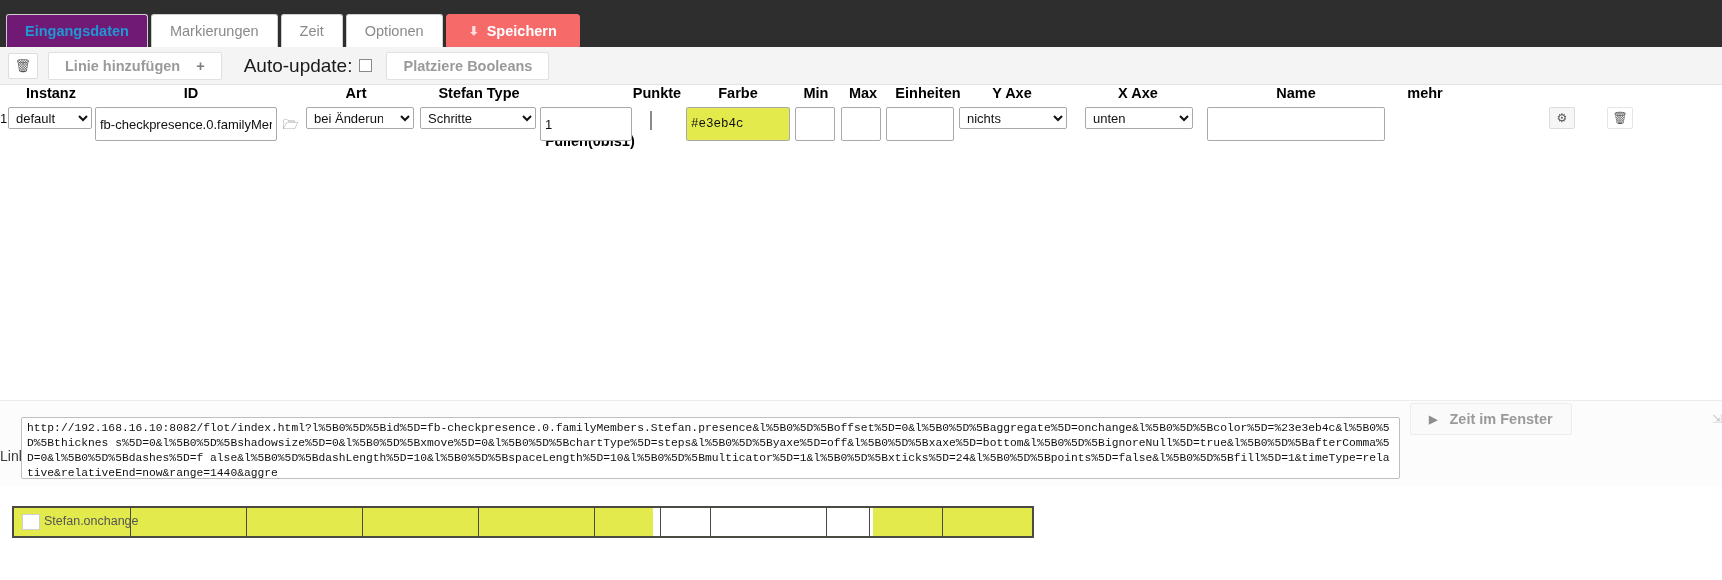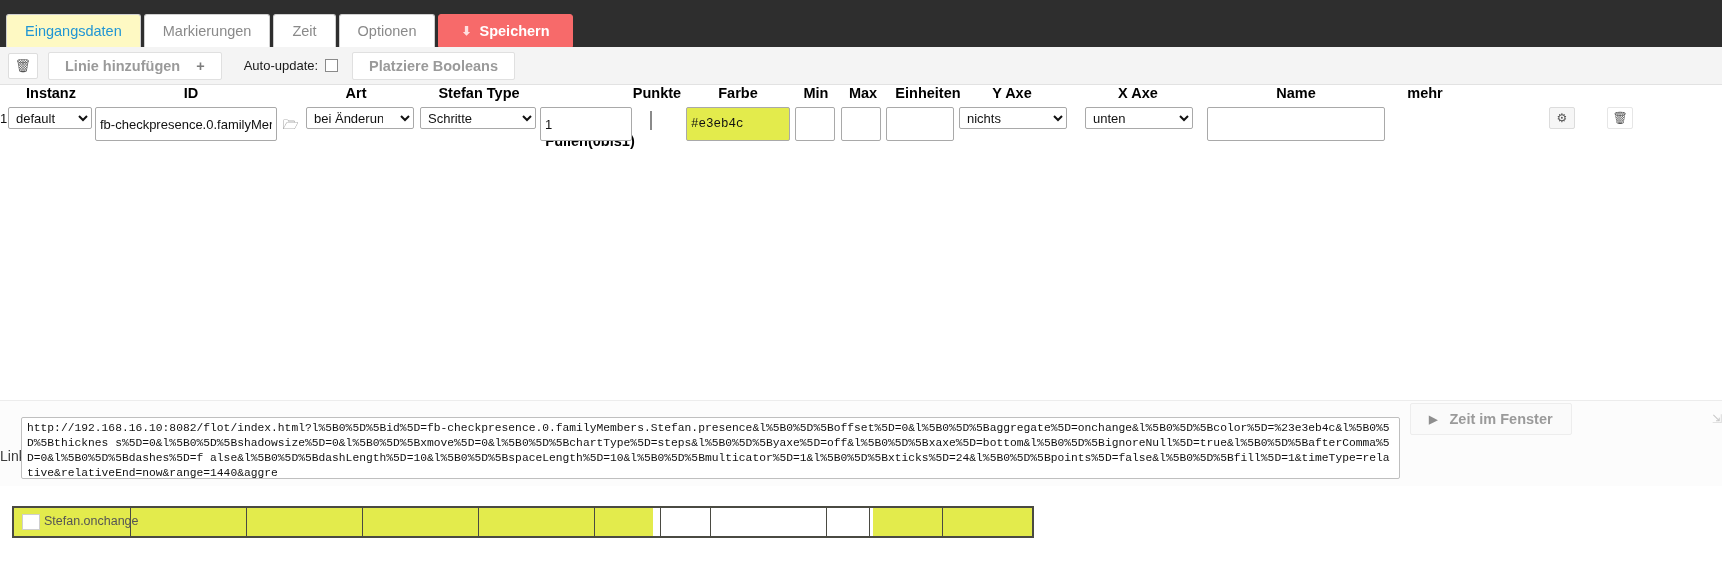--- a/index.html
+++ b/index.html
@@ -28,23 +28,23 @@
     background: #ffffff;
     border: 1px solid #cfcfcf;
     border-bottom: none;
     border-radius: 3px 3px 0 0;
     font-size: 14.5px;
     color: #8a8a8a;
     white-space: nowrap;
     cursor: pointer;
   }
   .tab.active {
-    background: #fef9c3;
+    background: #701a75;
     color: #2196d4;
-    font-weight: normal;
+    font-weight: bold;
     text-align: right;
   }
   .tab.save {
     background: #f76a6a;
     color: #ffffff;
     font-weight: bold;
     border: 1px solid #f76a6a;
     padding: 0 22px;
   }
   .tab.save .dl-ico { margin-right: 8px; font-size: 12px; color:#ffdede; }
@@ -78,21 +78,21 @@
     font-size: 14.5px;
     font-weight: bold;
     color: #9a9a9a;
     cursor: pointer;
     white-space: nowrap;
   }
   .tb-btn .plus { margin-left: 16px; font-weight: bold; color:#7c7c7c; }
   .tb-autoupd {
     display: flex; align-items: center;
     margin-left: 22px; margin-right: 14px;
-    font-size: 13px; color: #1a1a1a;
+    font-size: 19px; color: #1a1a1a;
     white-space: nowrap;
   }
   .tb-autoupd .cb {
     width: 13px; height: 13px;
     border: 1px solid #8a8a8a;
     background: #fff;
     margin-left: 7px;
     cursor: pointer;
   }
 

